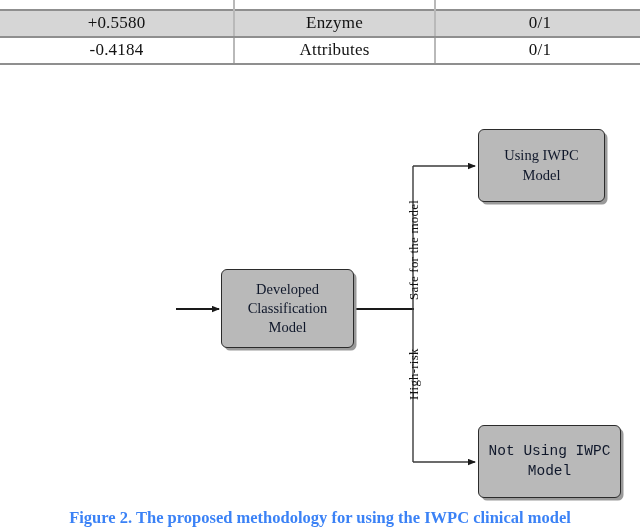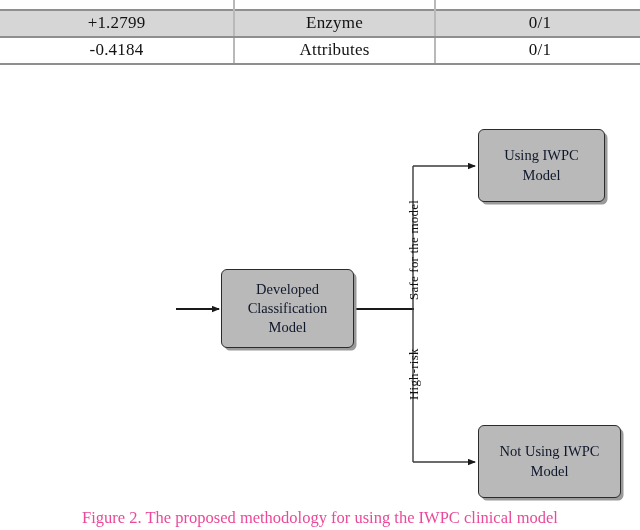--- a/index.html
+++ b/index.html
@@ -97,38 +97,39 @@
 
   
   .caption {
     position: absolute;
     left: 0;
     top: 508px;
     width: 640px;
     text-align: center;
     font-family: "Liberation Serif", "DejaVu Serif", serif;
     font-size: 16.5px;
-    color: #ec4899;
+    color: #3b82f6;
     white-space: nowrap;
     overflow: hidden;
+    font-weight: bold;
   }
 </style>
 </head>
 <body>
 
 <div class="table-wrap">
   <table class="data-table">
     <tbody>
       <tr class="row-plain">
         <td class="col-a">&nbsp;</td>
         <td class="col-b">&nbsp;</td>
         <td class="col-c">&nbsp;</td>
       </tr>
       <tr class="row-shaded rule-top rule-bottom">
-        <td class="col-a">+1.2799</td>
+        <td class="col-a">+0.5580</td>
         <td class="col-b">Enzyme</td>
         <td class="col-c">0/1</td>
       </tr>
       <tr class="row-plain rule-bottom">
         <td class="col-a">-0.4184</td>
         <td class="col-b">Attributes</td>
         <td class="col-c">0/1</td>
       </tr>
     </tbody>
   </table>
@@ -163,21 +164,21 @@
     </div>
   </div>
 
   <div class="node node-gray" style="left:478px; top:59px; width:127px; height:73px;">
     <div class="node-inner">
       <span>Using IWPC</span><br>
       <span>Model</span>
     </div>
   </div>
 
-  <div class="node node-gray" style="left:478px; top:355px; width:143px; height:73px;">
+  <div class="node node-gray" style="left:478px; top:355px; width:143px; height:73px;font-family:Liberation Mono, monospace;">
     <div class="node-inner">
       <span>Not Using IWPC</span><br>
       <span>Model</span>
     </div>
   </div>
 
   <div class="edge-label" style="left:406px; top:230px;">Safe for the model</div>
 
   <div class="edge-label" style="left:406px; top:330px;">High-risk</div>
 

